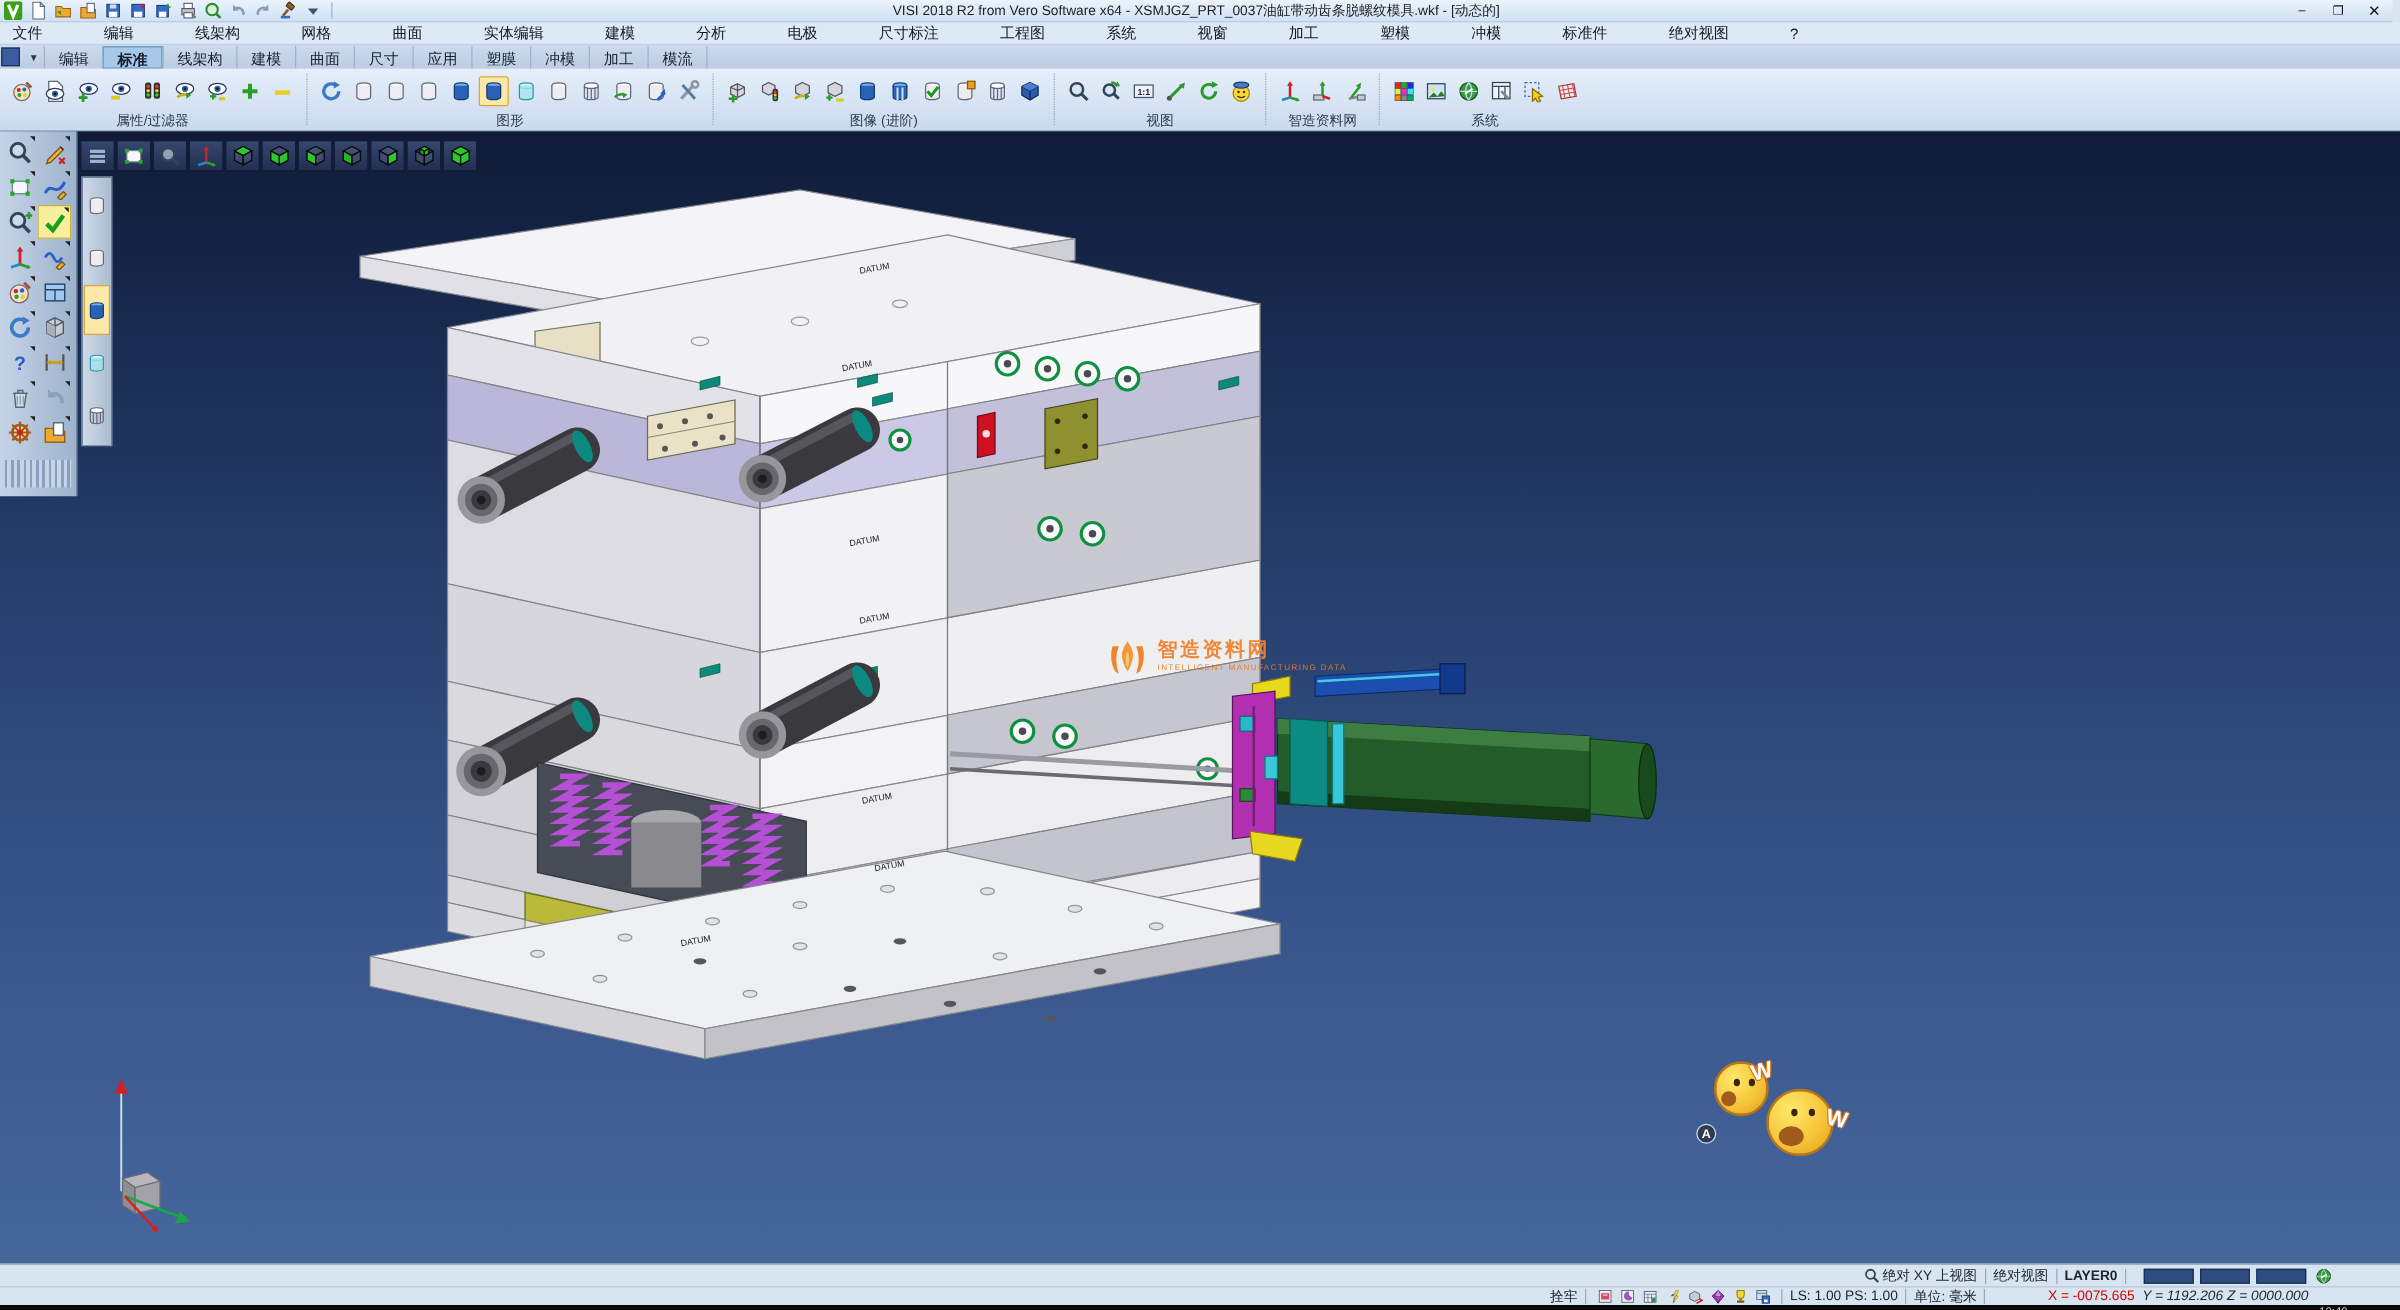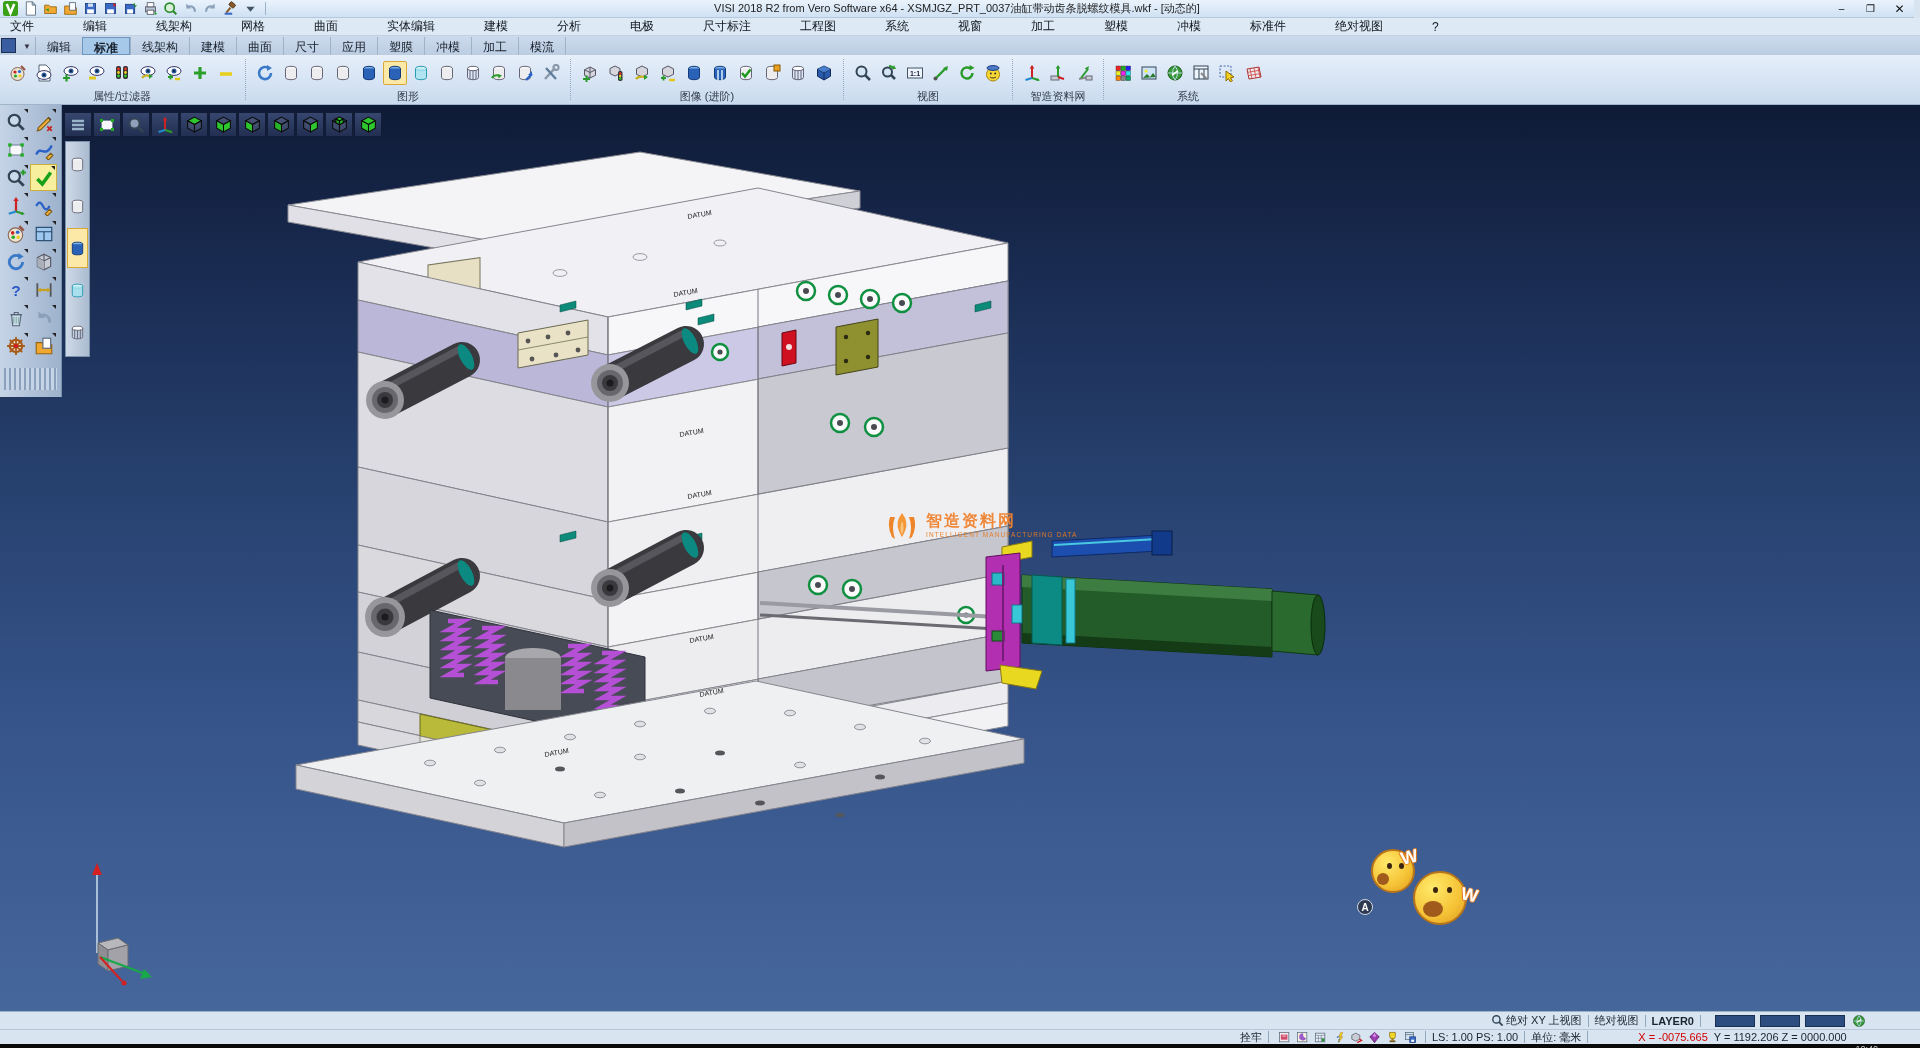--- a/index.html
+++ b/index.html
@@ -1236,19 +1236,19 @@
             <rect x="10" y="12" width="4" height="3" fill="#fff"></rect>
           </svg>
         </span>
       </span>
     <span class="s-sep"></span>
     <span>LS: 1.00 PS: 1.00</span>
     <span class="s-sep"></span>
     <span>单位: 毫米</span>
     <span class="s-sep"></span>
     <span id="coord-x">X = -0075.665</span>
-    <span style="margin-left:6px;">Y = 1192.206 Z = 0000.000</span>
+    <span style="margin-left:6px;font-style:italic;">Y = 1192.206 Z = 0000.000</span>
   </div>
 
   <div id="taskbar">
     <span id="clock">10:40</span>
   </div>
 </div>
 
 </body></html>

